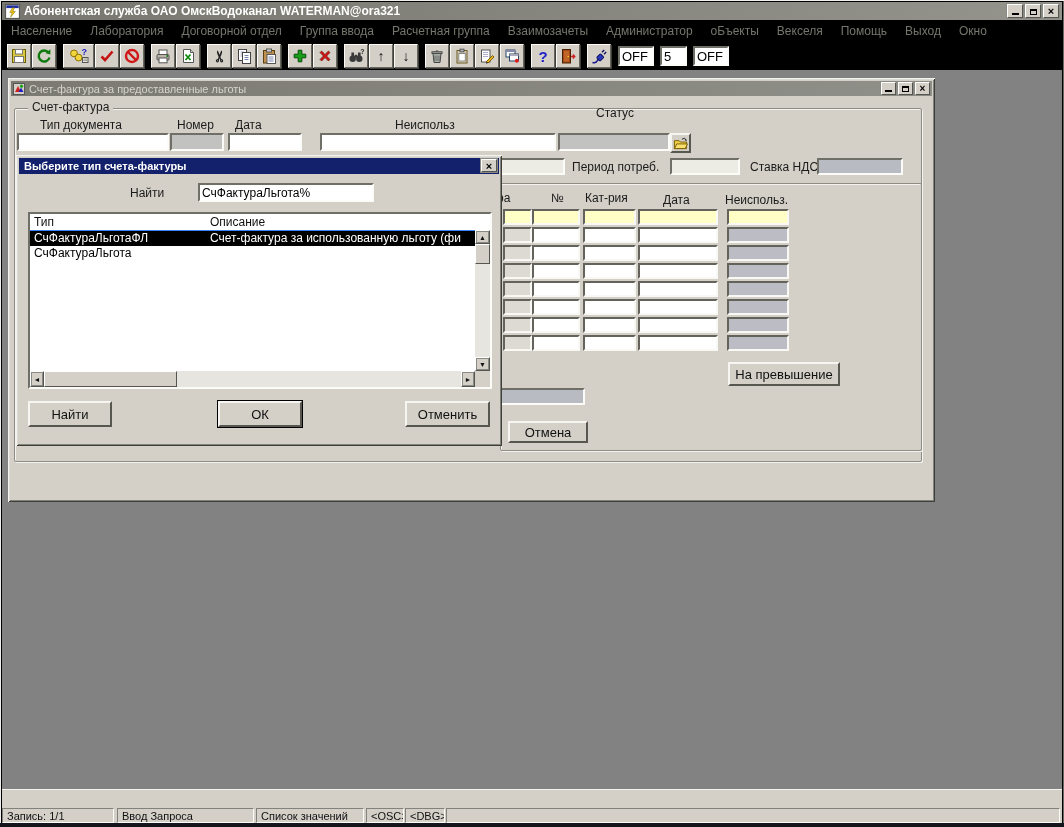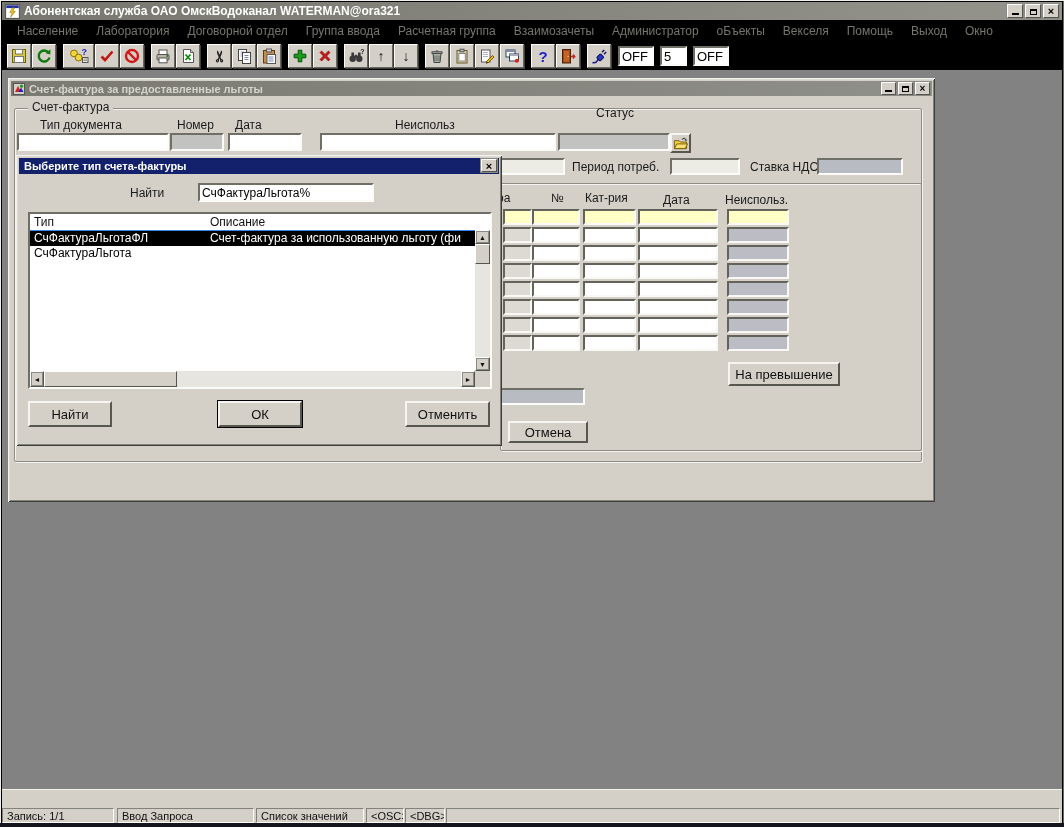--- a/index.html
+++ b/index.html
@@ -16,41 +16,41 @@
   .titlebar .ttext{color:#fff;font-weight:bold;font-size:12px;margin-left:4px;white-space:nowrap;}
   .appicon{width:15px;height:15px;margin-left:3px;flex:0 0 auto;}
   .winbtns{margin-left:auto;margin-right:3px;display:flex;gap:2px;}
   .wbtn{width:16px;height:14px;background:#d4d0c8;border:1px solid;border-color:#fff #55554f #55554f #fff;
         box-shadow:0 0 0 1px #8a8a84;display:flex;align-items:flex-end;justify-content:center;
         font:bold 11px "Liberation Sans",sans-serif;line-height:10px;color:#000;box-sizing:border-box;}
   .gl-min{display:block;width:7px;height:2px;background:#000;margin:0 auto 2px;}
   .gl-rest{display:block;width:7px;height:6px;border:1px solid #000;border-top-width:2px;margin:0 auto 2px;box-sizing:border-box;}
   .gl-x{align-self:center;margin-top:-1px;}
   
-  .menubar{position:absolute;left:2px;top:20px;width:1060px;height:22px;display:flex;align-items:center;padding-left:6px;box-sizing:border-box;}
+  .menubar{position:absolute;left:2px;top:20px;width:1060px;height:22px;display:flex;align-items:center;box-sizing:border-box;}
   .mi{font-size:12px;color:#76766d;padding:3px 9px;white-space:nowrap;}
   
   .toolbar{position:absolute;left:2px;top:42px;width:1060px;height:28px;display:flex;align-items:center;padding-left:5px;box-sizing:border-box;}
   .tb{width:24px;height:24px;margin-right:1px;background:#d4d0c8;border:1px solid;border-color:#fbfaf7 #66665f #66665f #fbfaf7;
       box-shadow:1px 1px 0 #3f3f39;display:flex;align-items:center;justify-content:center;box-sizing:border-box;flex:0 0 auto;}
   .tb.wide{width:31px;}
   .tb svg{display:block;}
   .gsep{margin-left:6px;}
   .g{font-weight:bold;line-height:1;}
   .tfield{width:36px;height:20px;background:#fff;border:2px solid;border-color:#6f6f68 #fbfbf8 #fbfbf8 #6f6f68;
           box-sizing:border-box;font:13px "Liberation Sans",sans-serif;padding:0 2px;margin-left:6px;}
   .tfield.small{width:27px;}
   
   .mdi{position:absolute;left:2px;top:70px;width:1060px;height:719px;background:#828282;}
   
   .child{position:absolute;left:8px;top:78px;width:927px;height:424px;background:#d4d0c8;z-index:5;
          box-shadow:inset 1px 1px 0 #f4f2ee, inset -1px -1px 0 #3f3f39, inset 2px 2px 0 #dcdad4, inset -2px -2px 0 #82827c;}
   .ctitle{position:absolute;left:3px;top:3px;width:921px;height:15px;
           background:linear-gradient(to right,#7a7a72,#90908a);display:flex;align-items:center;}
-  .ctitle .ttext{color:#d6d4cc;font-weight:bold;font-size:11px;margin-left:4px;white-space:nowrap;}
+  .ctitle .ttext{color:#d6d4cc;font-weight:normal;font-size:11px;margin-left:4px;white-space:nowrap;}
   .cicon{width:12px;height:12px;margin-left:2px;flex:0 0 auto;}
   .cbtns{margin-left:auto;margin-right:2px;display:flex;gap:2px;}
   .cbtn{width:15px;height:13px;background:#d4d0c8;border:1px solid;border-color:#fff #55554f #55554f #fff;
         box-shadow:0 0 0 1px #8a8a84;display:flex;align-items:flex-end;justify-content:center;
         font:bold 10px "Liberation Sans",sans-serif;line-height:9px;color:#000;box-sizing:border-box;}
   .groupbox{position:absolute;border:1px solid #8d8d86;box-shadow:inset 1px 1px 0 #f4f3ef,1px 1px 0 #f4f3ef;border-radius:2px;}
   .glabel{position:absolute;background:#d4d0c8;padding:0 4px;font-size:12px;color:#1a1a1a;white-space:nowrap;text-align:center;}
   .flabel{position:absolute;font-size:12px;color:#1a1a1a;white-space:nowrap;}
   .ffield{position:absolute;height:18px;background:#fff;border:2px solid;border-color:#6f6f68 #fbfbf8 #fbfbf8 #6f6f68;box-sizing:border-box;}
   .gray{background:#c2c2c0;}

